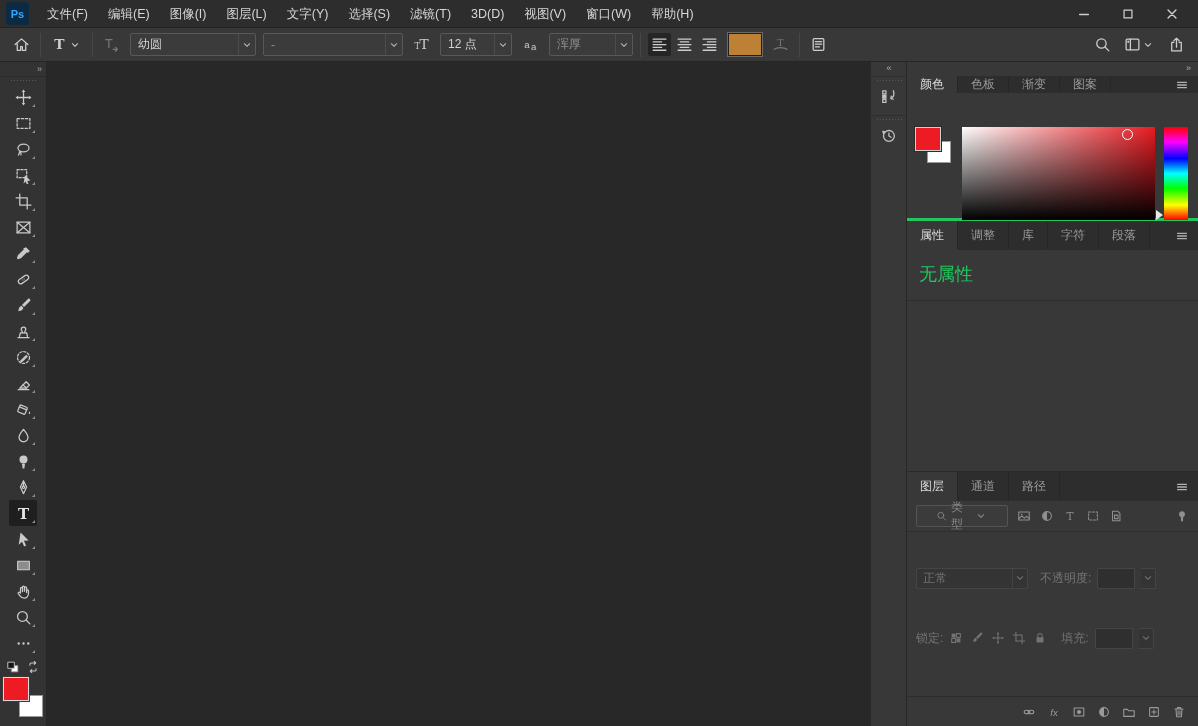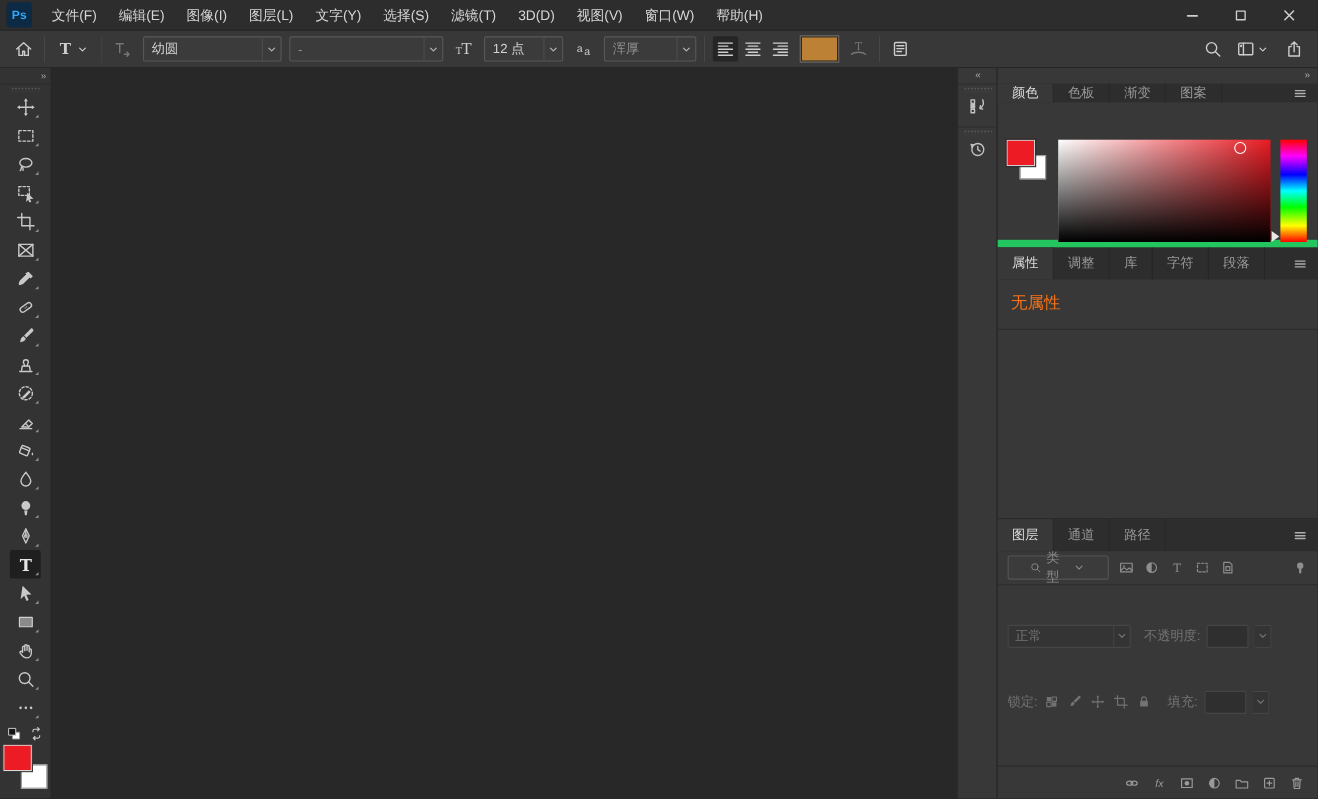--- a/index.html
+++ b/index.html
@@ -106,22 +106,22 @@
   .sat-field { position:relative; flex:1; height:93px;
     background: linear-gradient(to top, #000, rgba(0,0,0,0)), linear-gradient(to right, #fff, #e81b22); }
   .picker-ring { position:absolute; right:22px; top:2px; width:11px; height:11px; border:1.5px solid #fff; border-radius:50%; }
   .hue-wrap { position:relative; width:24px; height:93px; }
   .hue-strip { width:100%; height:100%;
     background: linear-gradient(to bottom, #ff0000, #ff00ff 16%, #0000ff 34%, #00ffff 50%, #00ff00 66%, #ffff00 84%, #ff0000); }
   .hue-arrow { position:absolute; left:-8px; bottom:0; width:0; height:0;
     border-top:5px solid transparent; border-bottom:5px solid transparent; border-left:7px solid #e8e8e8; }
 
   
-  .props-panel { height:253px; display:flex; flex-direction:column; border-top:7px solid #22c55e; }
-  .props-empty { padding:12px 12px 14px; color:#f97316; font-size:15px; border-bottom:1px solid #2c2c2c; }
+  .props-panel { height:253px; display:flex; flex-direction:column; border-top:3px solid #22c55e; }
+  .props-empty { padding:12px 12px 14px; color:#22c55e; font-size:18px; border-bottom:1px solid #2c2c2c; }
   .props-rest { flex:1; }
 
   
   .layers-panel { flex:1; display:flex; flex-direction:column; border-top:1px solid #2a2a2a; }
   .filter-row { height:31px; display:flex; align-items:center; gap:9px; padding:0 9px; border-bottom:1px solid #2e2e2e; }
   .filter-combo { width:92px; height:22px; background:#3b3b3b; border:1px solid #555; border-radius:2px;
     display:flex; align-items:center; gap:4px; padding:0 19px; color:#8a8a8a; }
   .filter-combo .chev { margin-left:auto; color:#8a8a8a; }
   .filter-ic { color:#8f8f8f; }
   .filter-toggle { margin-left:auto; color:#8f8f8f; }

